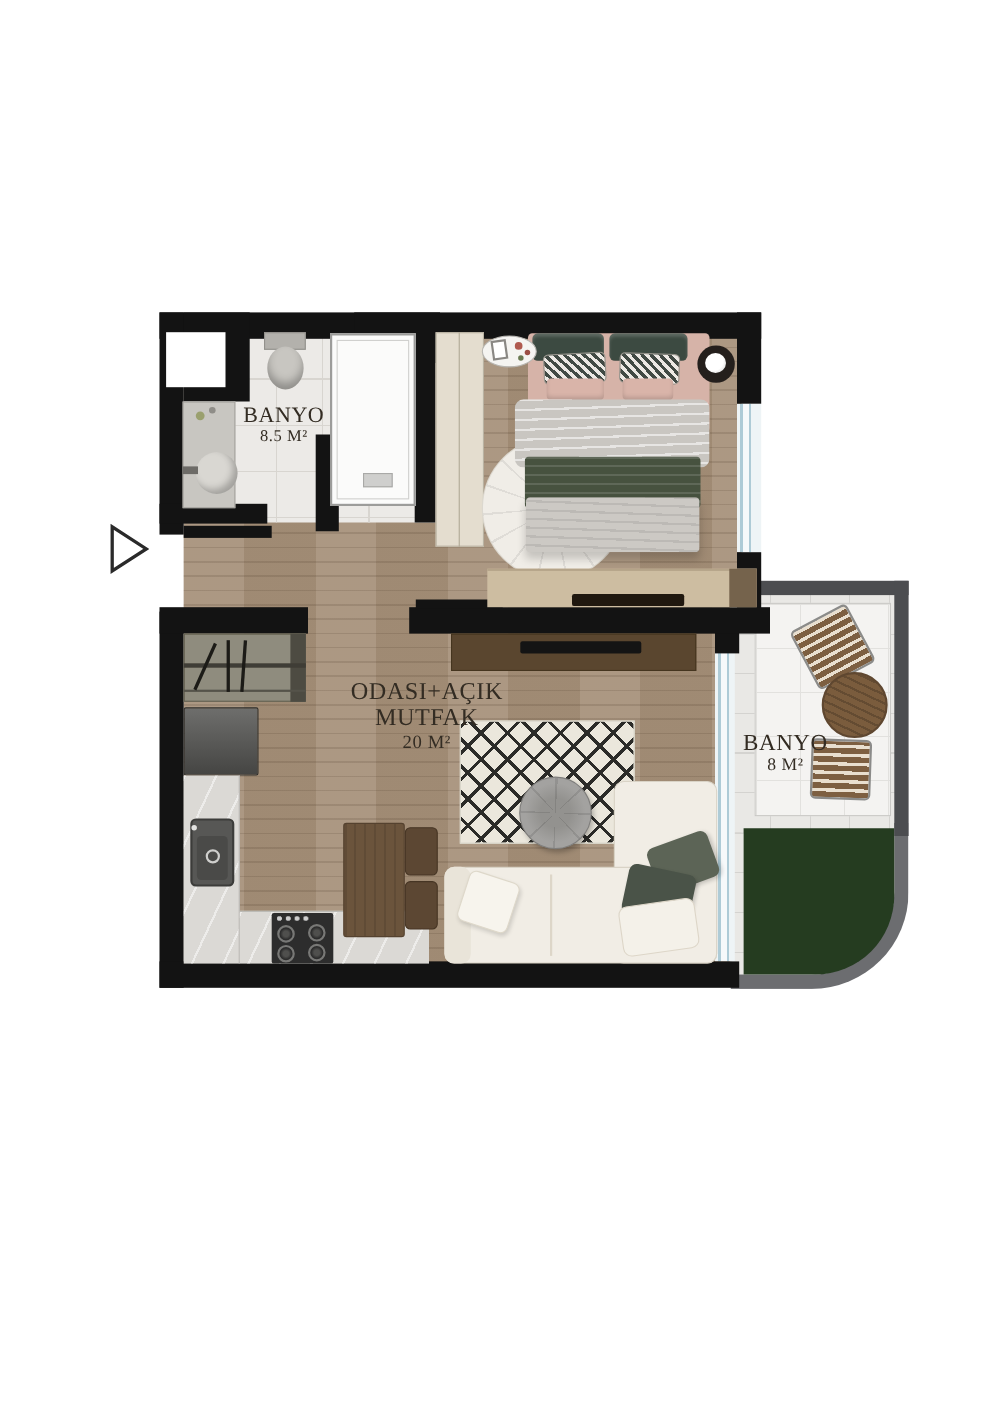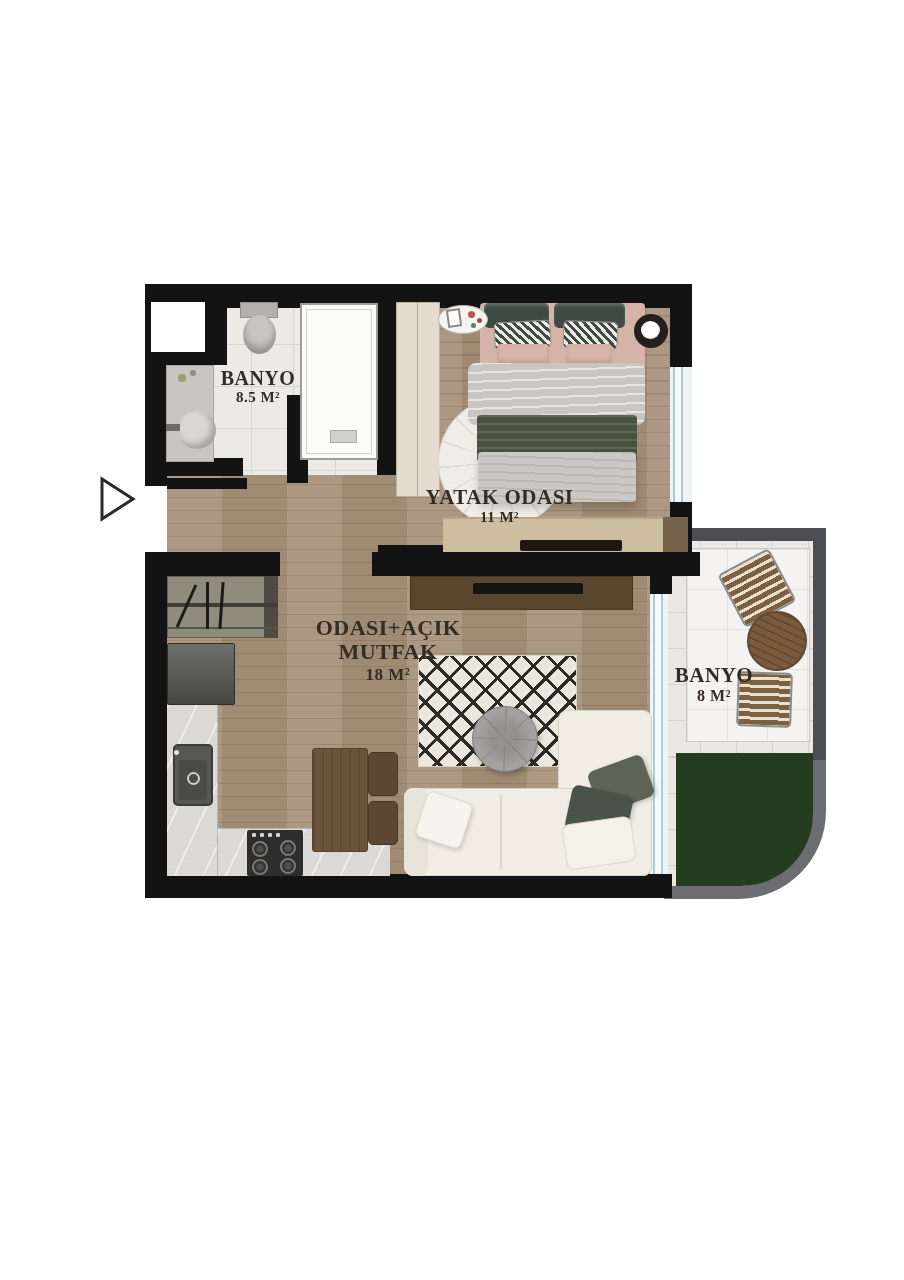--- a/index.html
+++ b/index.html
@@ -17,21 +17,21 @@
       repeating-linear-gradient(180deg, #d8d5d0 0 1px, transparent 1px 42px);}
   .marble{background:#e9e8e5;
     background-image:
       repeating-linear-gradient(90deg, #d4d3d0 0 1px, transparent 1px 36px),
       repeating-linear-gradient(180deg, #d4d3d0 0 1px, transparent 1px 36px);}
   .counter{background:#dbd9d5;
     background-image:repeating-linear-gradient(115deg, rgba(255,255,255,.5) 0 2px, transparent 2px 26px);}
   .wall{background:#131313;}
   .gwall{background:#66676b;}
   .glassV{background:repeating-linear-gradient(90deg,#eef4f6 0 3px,#aecbd6 3px 5px,#f6f9fa 5px 11px,#aecbd6 11px 13px,#eef4f6 13px 20px);}
-  .label{color:#332c23;font-weight:bold;text-align:center;line-height:1.1;letter-spacing:.5px;}
+  .label{color:#332c23;font-weight:normal;text-align:center;line-height:1.1;letter-spacing:.5px;}
   .slats{background:repeating-linear-gradient(0deg,#7d5f41 0 5px,#e9dfcf 5px 8px);
          border:2px solid #8b8b89;border-radius:5px;box-sizing:border-box;}
   .greens{background-color:#253c20;
     background-image:
       radial-gradient(circle at 15% 20%, #64a04a 0 9px, rgba(0,0,0,0) 10px),
       radial-gradient(circle at 55% 10%, #4c8038 0 11px, rgba(0,0,0,0) 12px),
       radial-gradient(circle at 85% 30%, #6db052 0 8px, rgba(0,0,0,0) 9px),
       radial-gradient(circle at 30% 45%, #57924０ 0 10px, rgba(0,0,0,0) 11px),
       radial-gradient(circle at 70% 55%, #4a7c36 0 12px, rgba(0,0,0,0) 13px),
       radial-gradient(circle at 20% 75%, #71b356 0 10px, rgba(0,0,0,0) 11px),
@@ -188,27 +188,23 @@
   <div class="abs" style="left:564px;top:820px;width:70px;height:46px;background:#f4f1e9;border:1px solid #ddd6c8;border-radius:8px;transform:rotate(-8deg);box-sizing:border-box;"></div>
 
   <svg class="abs" style="left:99px;top:476px;" width="38" height="46" viewBox="0 0 38 46">
     <polygon points="3,3 3,43 34,23" fill="#ffffff" stroke="#2a2a2a" stroke-width="3"></polygon>
   </svg>
 
   <div class="abs label" style="left:208px;top:367px;width:100px;font-size:20px;">
     <div>BANYO</div>
     <div style="font-size:15px;">8.5 M²</div>
   </div>
-  <div class="abs label" style="left:417px;top:486px;width:165px;font-size:21px;">
-    <div>YATAK ODASI</div>
-    <div style="font-size:15px;">11 M²</div>
-  </div>
   <div class="abs label" style="left:281px;top:616px;width:214px;font-size:22px;">
     <div>ODASI+AÇIK MUTFAK</div>
-    <div style="font-size:17px;margin-top:2px;">18 M²</div>
+    <div style="font-size:17px;margin-top:2px;">20 M²</div>
   </div>
   <div class="abs label" style="left:664px;top:664px;width:100px;font-size:21px;">
     <div>BANYO</div>
     <div style="font-size:16px;">8 M²</div>
   </div>
 
   <div class="abs" style="left:148px;top:922px;color:#241f1a;font-weight:bold;font-size:42px;line-height:1.08;">
   </div>
 
 </div>

